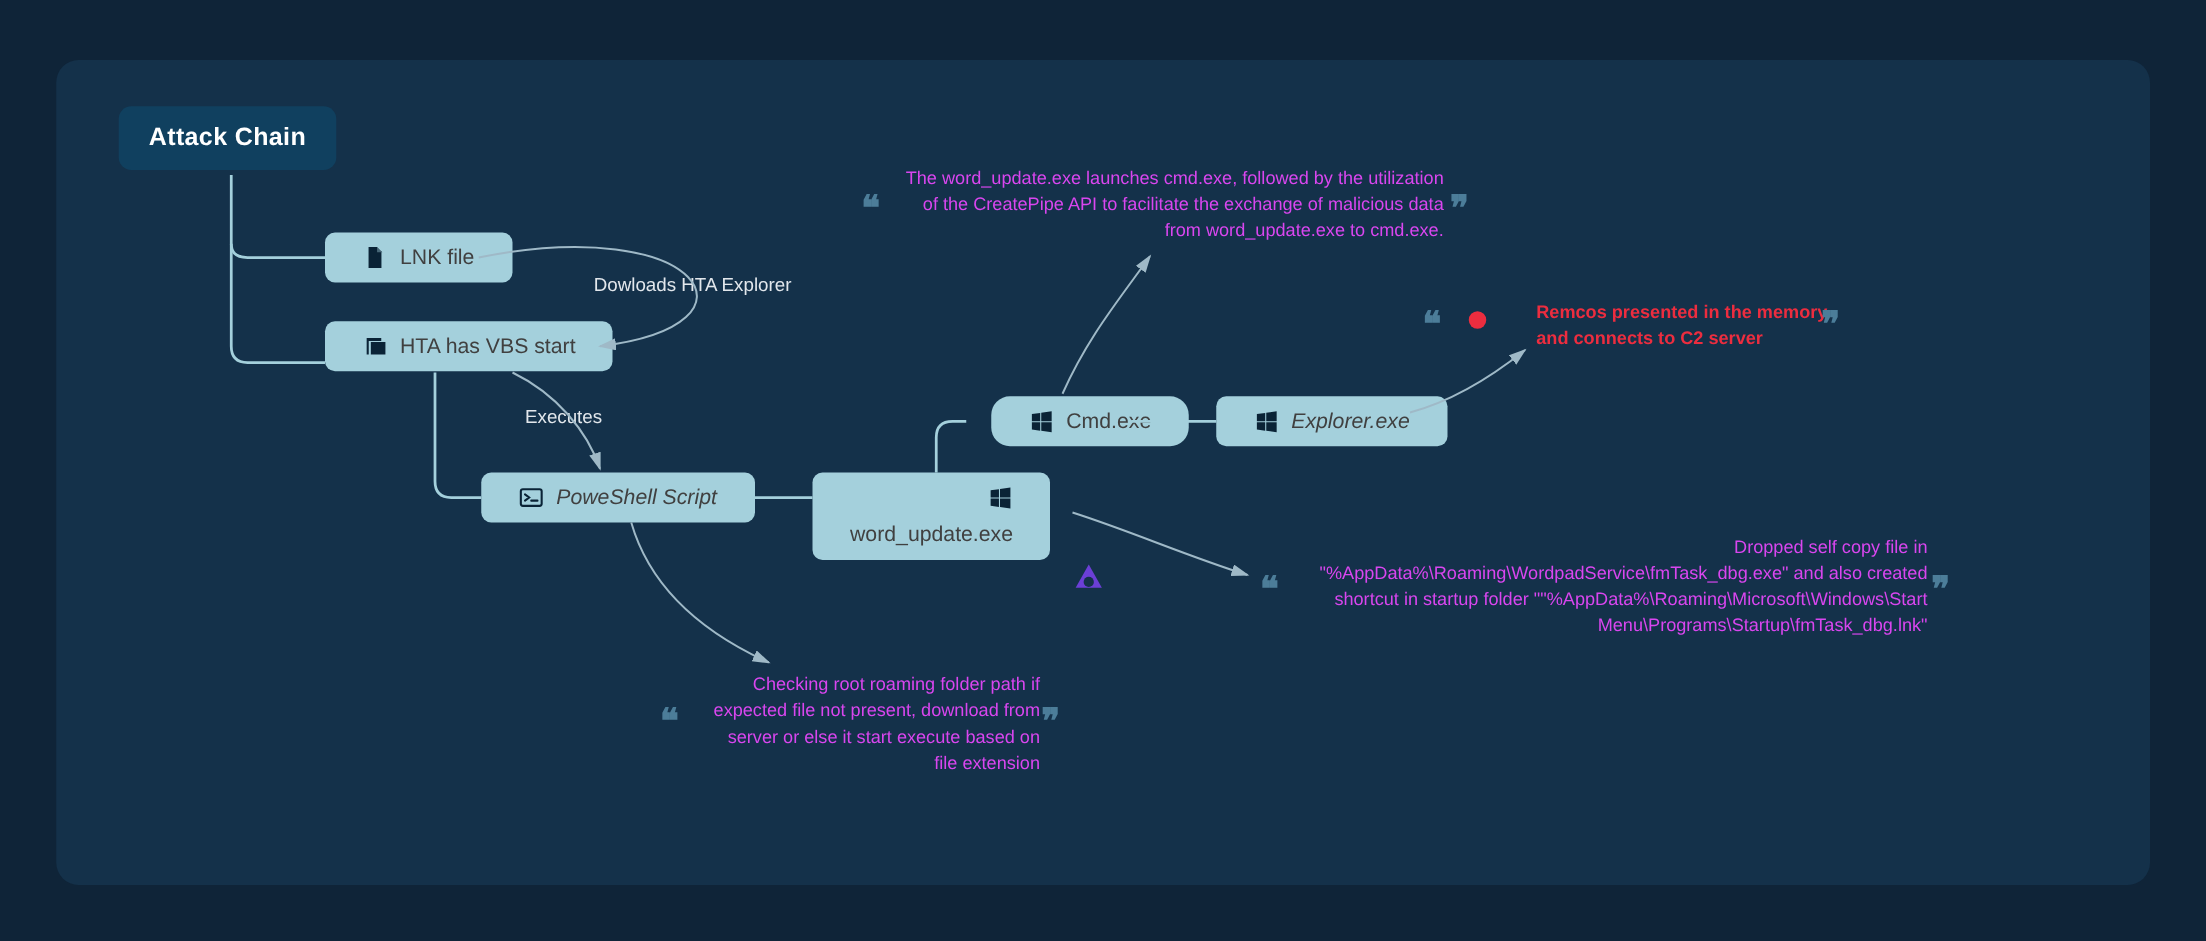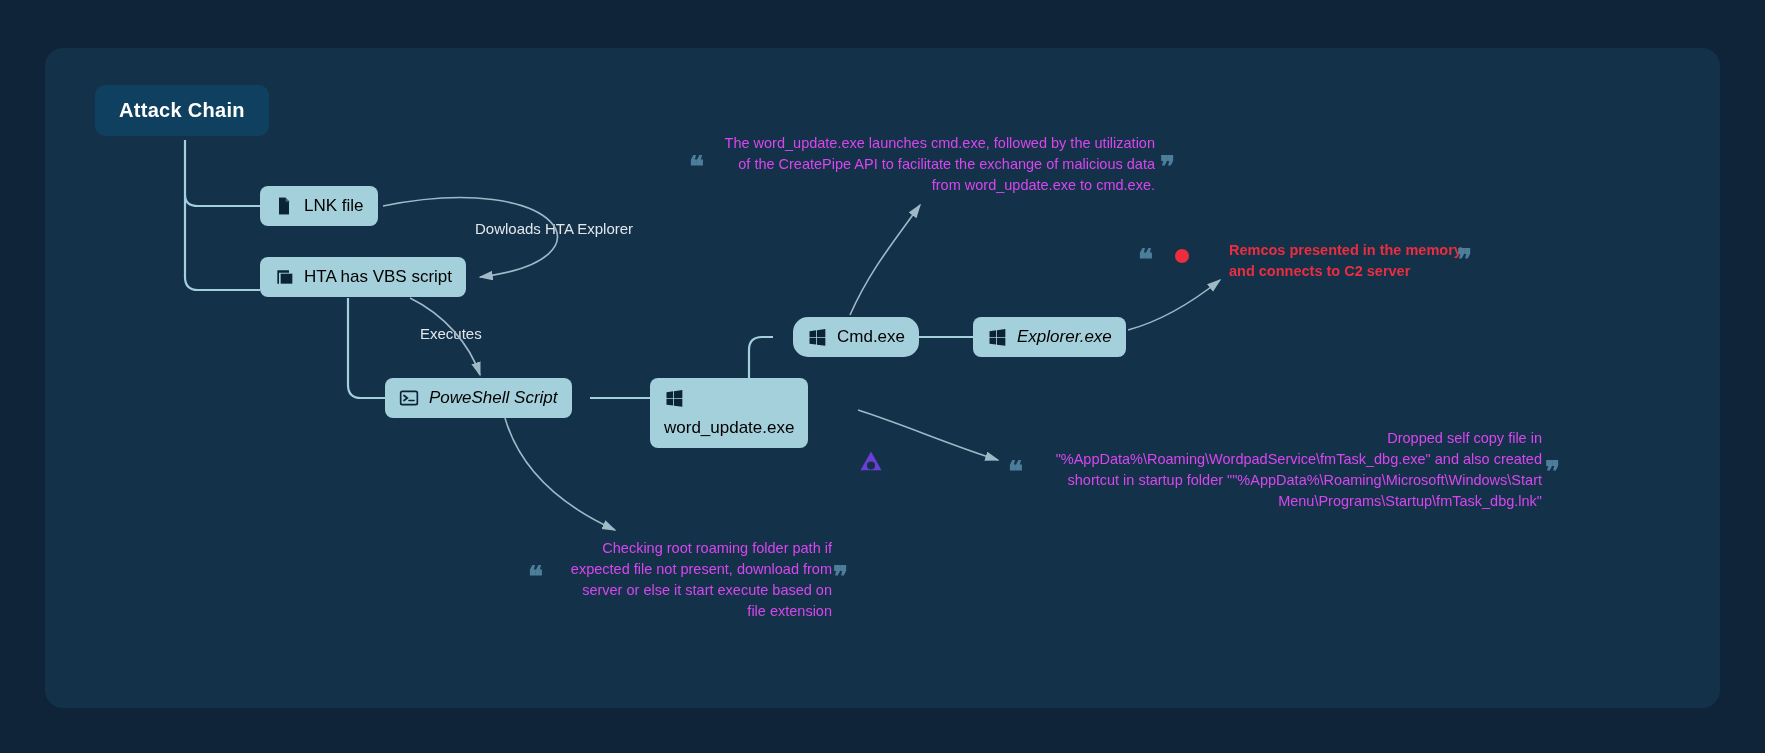--- a/index.html
+++ b/index.html
@@ -25,26 +25,26 @@
     color: #ffffff;
     font-size: 20px;
     font-weight: 700;
     padding: 14px 24px;
     border-radius: 10px;
     letter-spacing: 0.3px;
   }
   .node {
     position: absolute;
     background: #a4d0dc;
-    color: #000000;
+    color: #404040;
     border-radius: 8px;
     display: flex;
-    align-items: flex-start;
+    align-items: flex-end;
     gap: 10px;
-    padding: 10px 14px;
+    padding: 10px 30px;
     font-size: 17px;
     font-weight: 500;
     white-space: nowrap;
   }
   .node .icon { width: 20px; height: 20px; display: flex; align-items: center; justify-content: center; flex-shrink: 0; }
   .node .icon svg { width: 20px; height: 20px; }
   .note {
     position: absolute;
     color: #d946ef;
     font-size: 14.5px;
@@ -104,21 +104,21 @@
   <span>LNK file</span>
 </div>
 
 <div class="node" style="left:260px; top:257px;">
   <span class="icon">
     <svg viewBox="0 0 24 24">
         <path fill="#0a2336" d="M4 4h14v3H6v13H4z"></path>
         <path fill="#0a2336" d="M8 8h14v12H8z"></path>
       </svg>
   </span>
-  <span>HTA has VBS script</span>
+  <span>HTA has VBS start</span>
 </div>
 
 <div class="node" style="left:385px; top:378px;font-style:italic;">
   <span class="icon">
     <svg viewBox="0 0 24 24">
         <rect x="2" y="4" width="20" height="16" rx="2" fill="none" stroke="#0a2336" stroke-width="2"></rect>
         <path d="M6 9l4 3-4 3M12 15h6" stroke="#0a2336" stroke-width="2" fill="none" stroke-linecap="round"></path>
       </svg>
   </span>
   <span>PoweShell Script</span>

